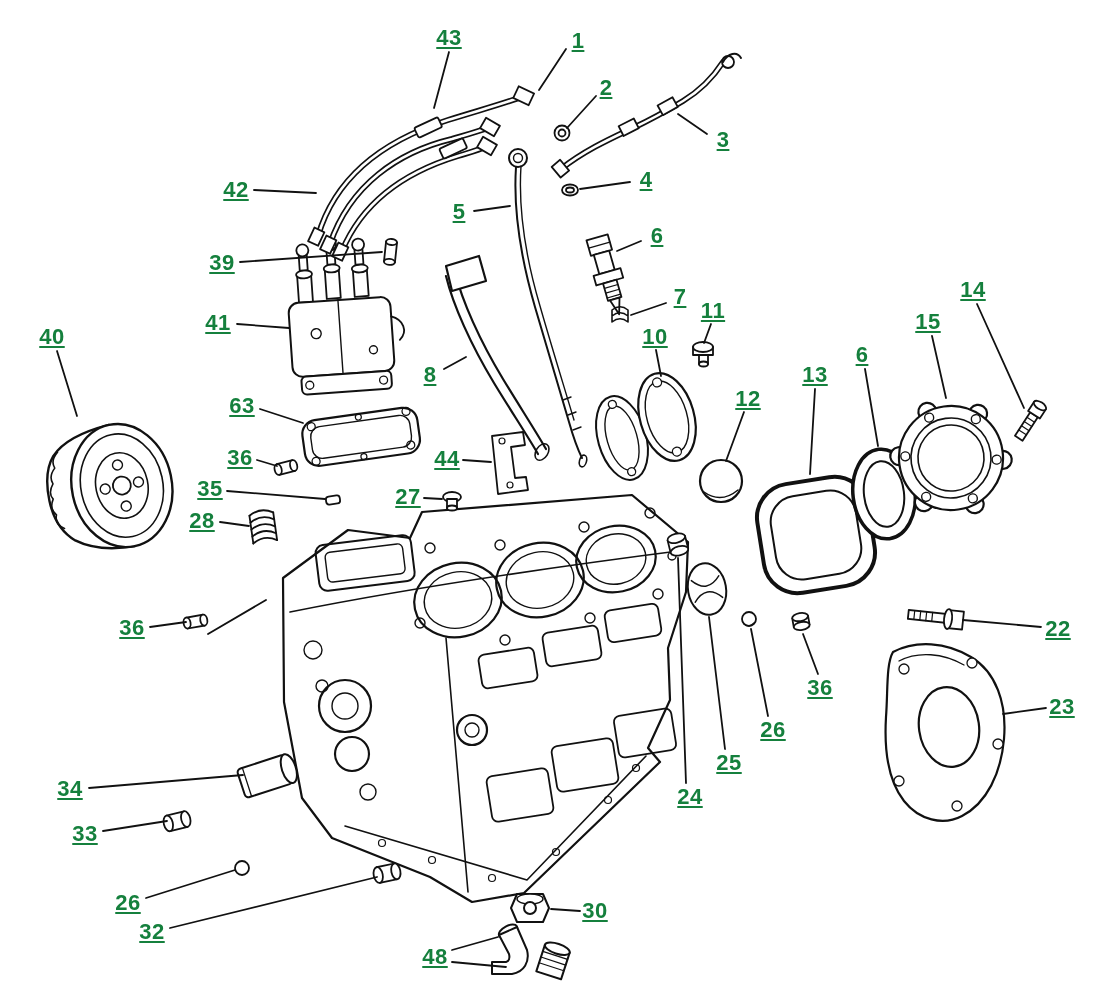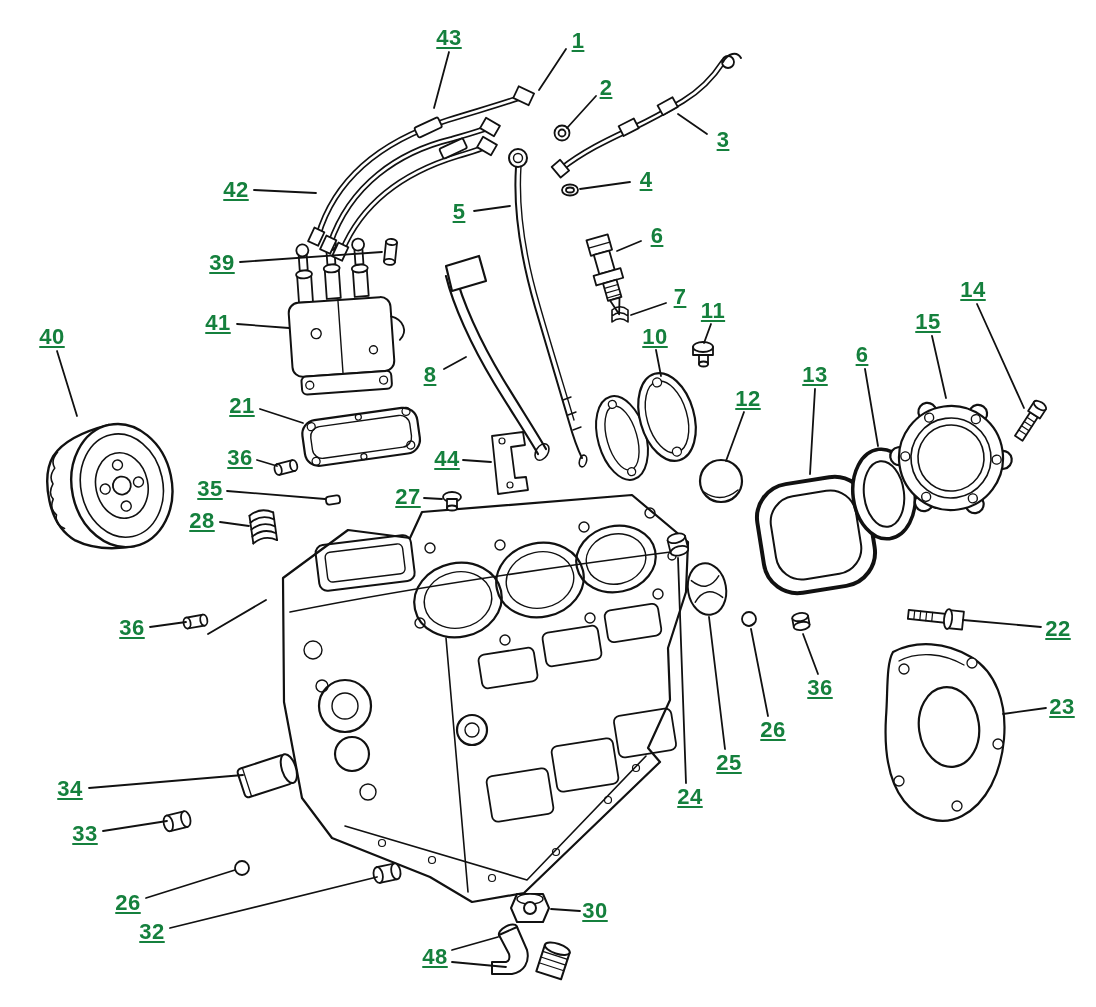--- a/index.html
+++ b/index.html
@@ -431,21 +431,21 @@
   <div class="callout" style="left:973px;top:290px">14</div>
   <div class="callout" style="left:713px;top:311px">11</div>
   <div class="callout" style="left:928px;top:322px">15</div>
   <div class="callout" style="left:218px;top:323px">41</div>
   <div class="callout" style="left:52px;top:337px">40</div>
   <div class="callout" style="left:862px;top:355px">6</div>
   <div class="callout" style="left:655px;top:337px">10</div>
   <div class="callout" style="left:815px;top:375px">13</div>
   <div class="callout" style="left:430px;top:375px">8</div>
   <div class="callout" style="left:748px;top:399px">12</div>
-  <div class="callout" style="left:242px;top:406px">21</div>
+  <div class="callout" style="left:242px;top:406px">63</div>
   <div class="callout" style="left:240px;top:458px">36</div>
   <div class="callout" style="left:447px;top:459px">44</div>
   <div class="callout" style="left:210px;top:489px">35</div>
   <div class="callout" style="left:408px;top:497px">27</div>
   <div class="callout" style="left:202px;top:521px">28</div>
   <div class="callout" style="left:132px;top:628px">36</div>
   <div class="callout" style="left:1058px;top:629px">22</div>
   <div class="callout" style="left:820px;top:688px">36</div>
   <div class="callout" style="left:1062px;top:707px">23</div>
   <div class="callout" style="left:773px;top:730px">26</div>

